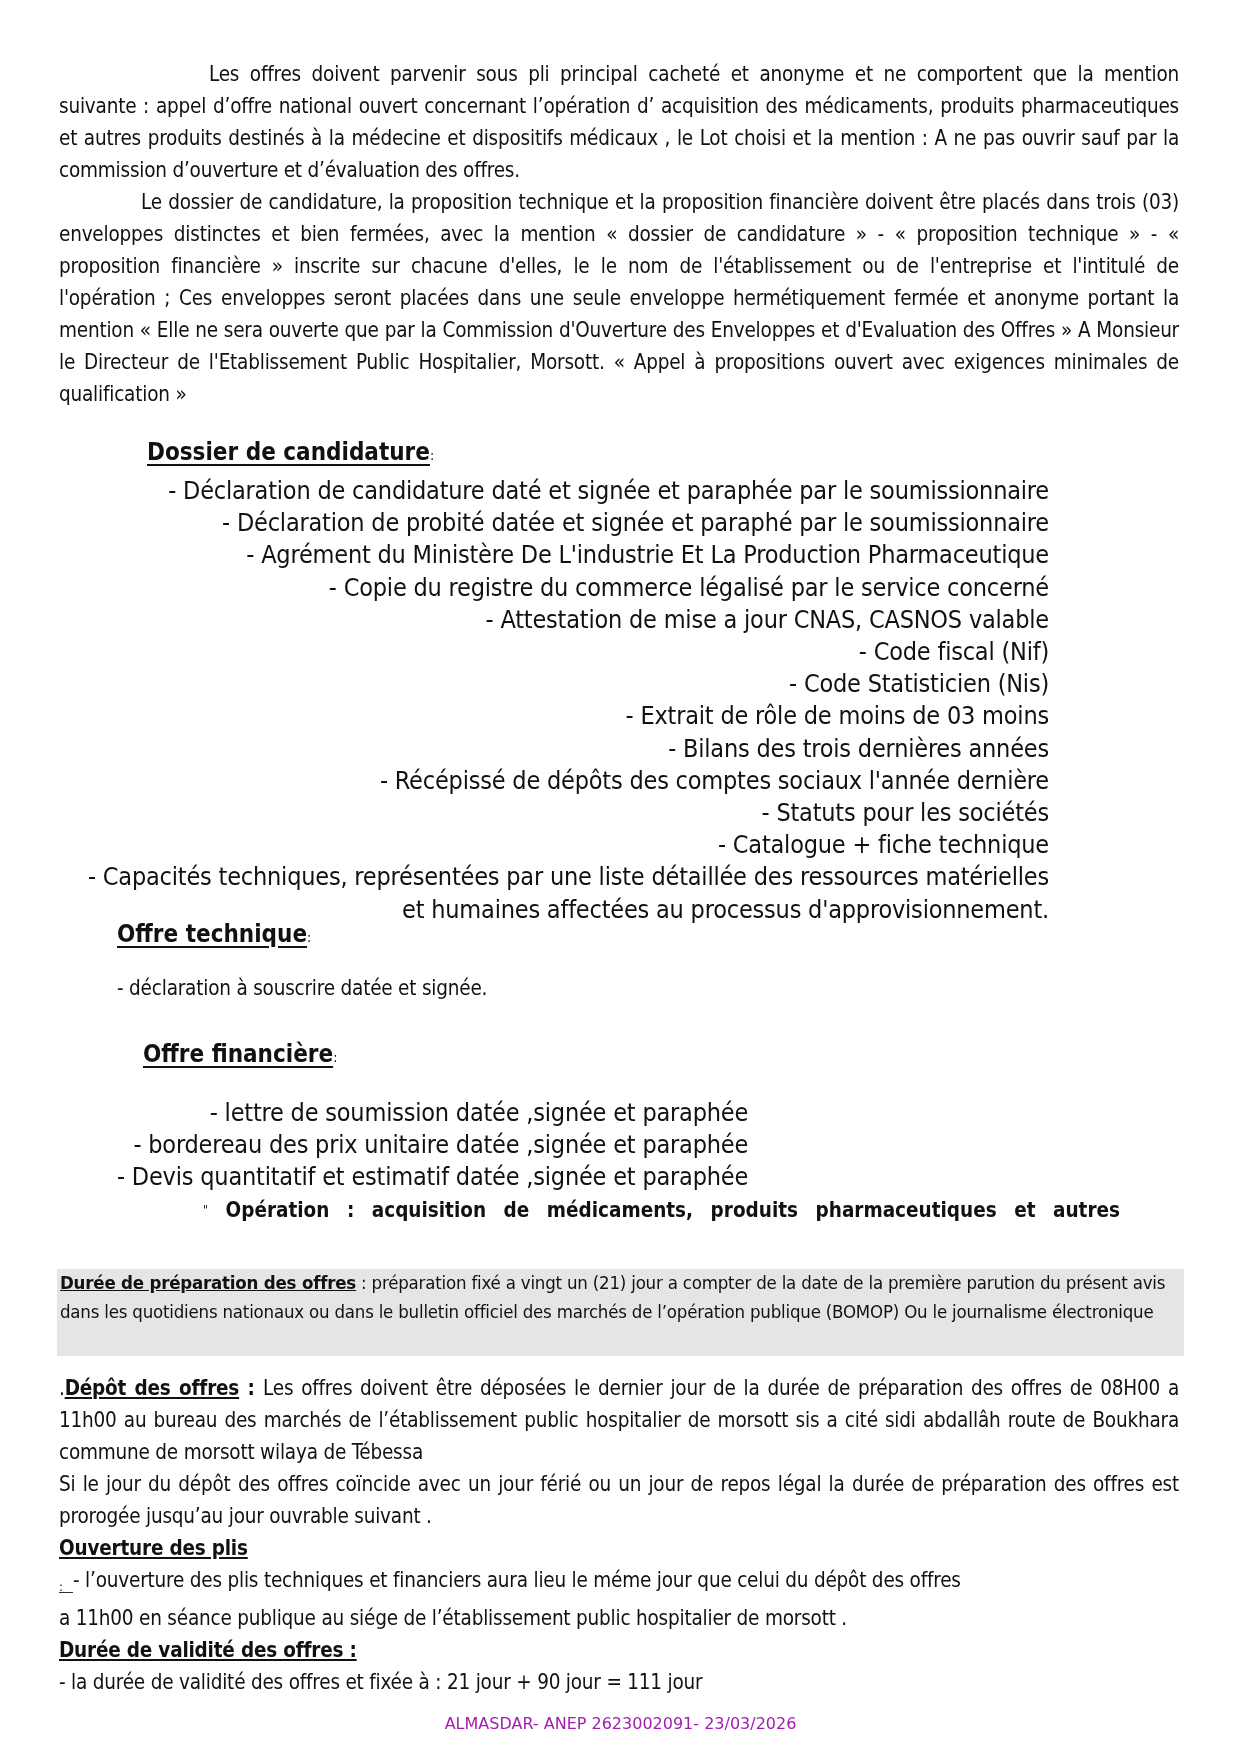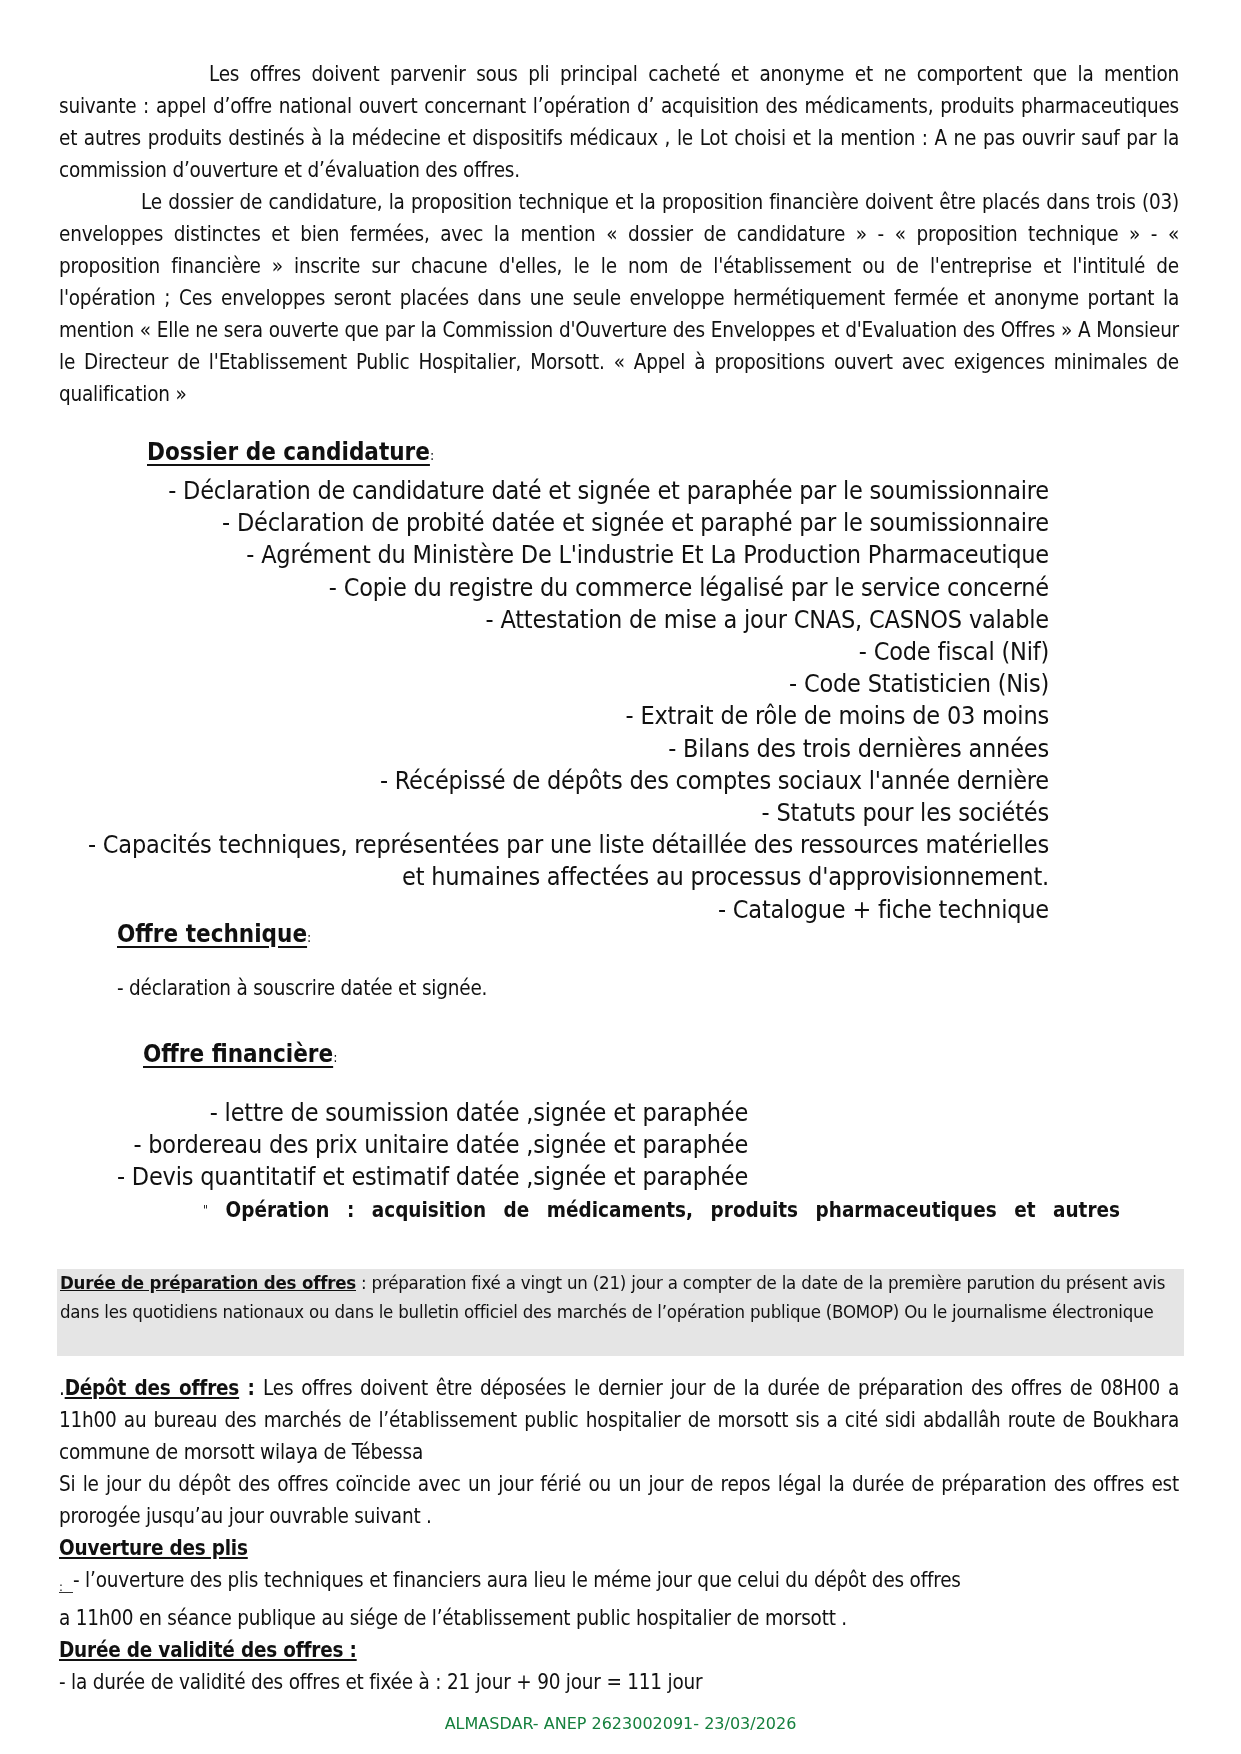--- a/index.html
+++ b/index.html
@@ -55,21 +55,21 @@
     letter-spacing: -0.2px;
   }
   .heading-inline { font-weight: bold; text-decoration: underline; }
   .footer {
     position: absolute;
     top: 1714px;
     left: 0; width: 1241px;
     text-align: center;
     font-family: "DejaVu Sans", sans-serif;
     font-size: 16px;
-    color: #15803d;
+    color: #a21caf;
   }
   .marker {
     display: inline-block; width: 14px; border-bottom: 1px solid #333; height: 24px; vertical-align: -4px;
     position: relative;
   }
   .small-colon { font-size: 13px; }
 </style>
 </head>
 <body>
 
@@ -88,25 +88,25 @@
     <li>- Déclaration de probité datée et signée et paraphé par le soumissionnaire</li>
     <li>- Agrément du Ministère De L'industrie Et La Production Pharmaceutique</li>
     <li>- Copie du registre du commerce légalisé par le service concerné</li>
     <li>- Attestation de mise a jour CNAS, CASNOS valable</li>
     <li>- Code fiscal (Nif)</li>
     <li>- Code Statisticien (Nis)</li>
     <li>- Extrait de rôle de moins de 03 moins</li>
     <li>- Bilans des trois dernières années</li>
     <li>- Récépissé de dépôts des comptes sociaux   l'année dernière</li>
     <li>- Statuts pour les sociétés</li>
+    <li>- Catalogue + fiche technique</li>
     <li>
       <span>- Capacités techniques, représentées par une liste détaillée des ressources matérielles</span>
       <span class="cont">et humaines affectées au processus d'approvisionnement.</span>
     </li>
-    <li>- Catalogue + fiche technique</li>
   </ul>
 
   <div class="section-title" style="left:117px; top:920px;">
     <span>Offre technique</span><span class="colon">:</span>
   </div>
   <div class="para" style="position:absolute; left:117px; top:960px; width:1003px;">
     <div>- déclaration à souscrire datée et signée.</div>
   </div>
 
   <div class="section-title" style="left:117px; top:1040px;margin-left:26px;">

